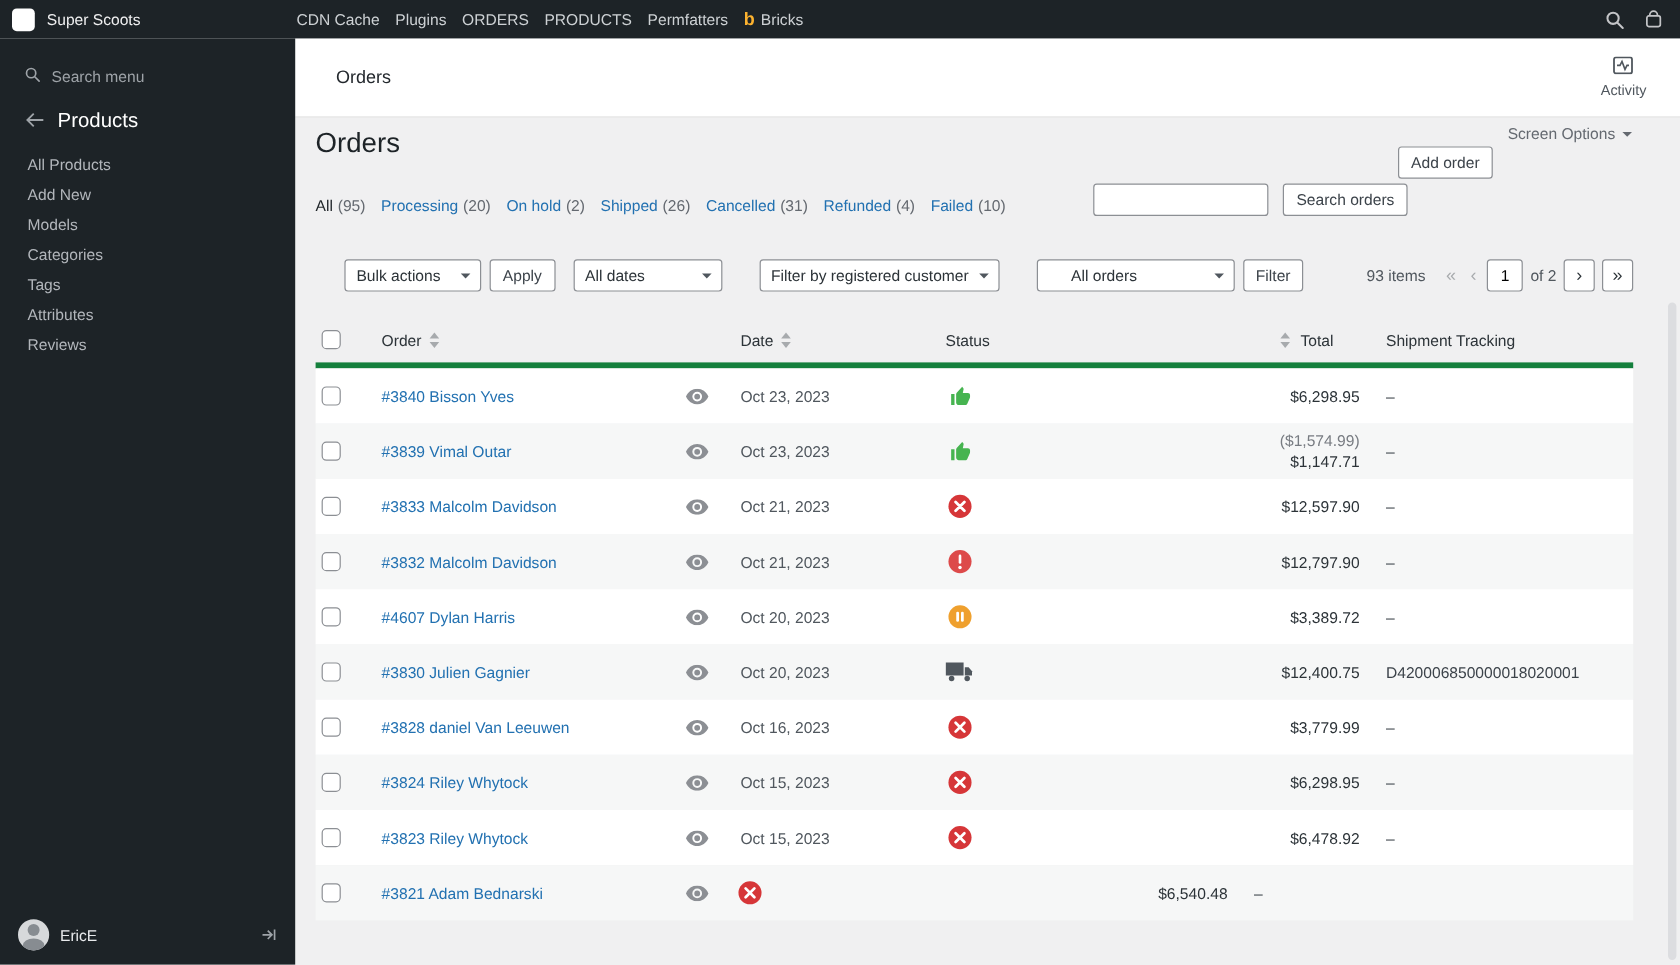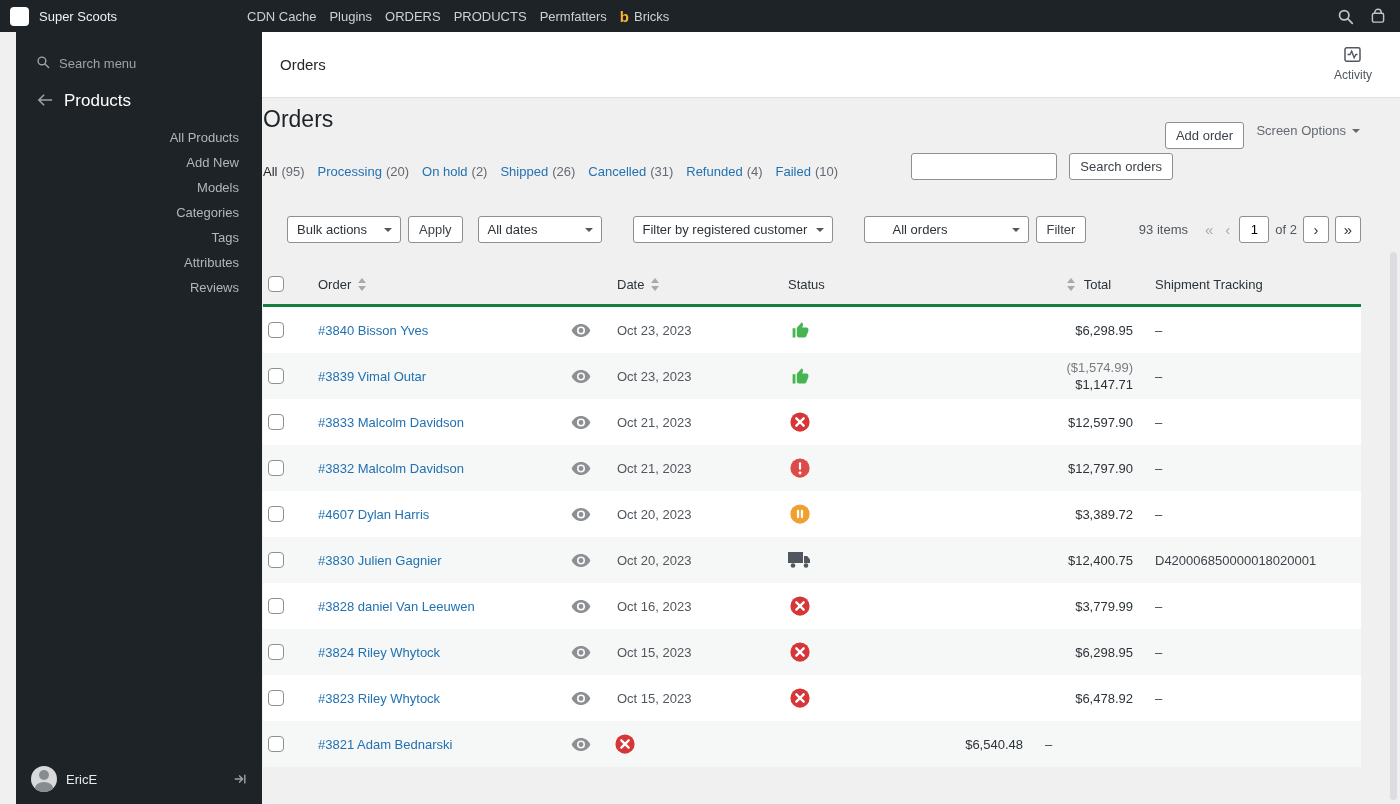--- a/index.html
+++ b/index.html
@@ -13,42 +13,42 @@
   .ab-logo { width:19px; height:19px; background:#fff; border-radius:4px; margin-right:10px; flex:none; cursor:pointer; }
   .ab-site { color:#f0f0f1; cursor:pointer; }
   .ab-menu { display:flex; align-items:center; gap:13px; margin-left:130px; }
   .ab-item { color:#cdd1d4; white-space:nowrap; display:inline-flex; align-items:center; gap:5px; cursor:pointer; }
   .bricks-logo { color:#fcb22f; font-weight:bold; font-size:15px; line-height:1; }
   .ab-right { margin-left:auto; display:flex; align-items:center; gap:16px; }
   .ab-icon { display:inline-flex; cursor:pointer; }
   .ab-icon svg { display:block; }
 
   
-  .sidebar { position:absolute; left:16px; top:32px; width:246px; height:772px; background:#1d2327; display:flex; flex-direction:column; z-index:20;text-align:right; }
+  .sidebar { position:absolute; left:0; top:32px; width:246px; height:772px; background:#1d2327; display:flex; flex-direction:column; z-index:20; }
   .sb-search { display:flex; align-items:center; gap:9px; padding:23px 16px 0 20px; color:#9ea3a8; cursor:pointer; }
   .sb-back { display:flex; align-items:center; gap:11px; padding:19px 16px 6px 21px; cursor:pointer; }
   .sb-title { color:#fff; font-size:17px; }
   .sb-items { padding:8px 0; }
   .sb-item { padding:4px 23px; color:#b2b6bb; cursor:pointer; line-height:17px; }
   .sb-user { margin-top:auto; display:flex; align-items:center; gap:9px; padding:9px 15px 12px 15px; }
   .avatar { width:26px; height:26px; border-radius:50%; background:#d7d9db; position:relative; overflow:hidden; flex:none; }
   .avatar::before { content:""; position:absolute; top:4px; left:8px; width:10px; height:10px; border-radius:50%; background:#878c91; }
   .avatar::after { content:""; position:absolute; top:16px; left:4px; width:18px; height:12px; border-radius:50% 50% 0 0; background:#878c91; }
   .sb-user-name { color:#e8eaec; }
   .sb-collapse { margin-left:auto; display:inline-flex; cursor:pointer; }
 
   
   .content { position:absolute; left:246px; top:32px; width:1154px; height:772px; background:#f0f0f1; }
   .topbar { height:66px; background:#fff; border-bottom:1px solid #e0e0e0; display:flex; align-items:center; padding:0 28px 0 34px; }
   .breadcrumb { font-size:15px; color:#23282d; }
   .activity-btn { margin-left:auto; display:flex; flex-direction:column; align-items:center; gap:3px; color:#50575e; font-size:12px; cursor:pointer; }
 
   .page-header { position:relative; height:166px; }
   .page-title { position:absolute; left:17px; top:8px; font-size:23px; font-weight:500; color:#1d2327; }
-  .screen-options { position:absolute; right:40px; top:25px; color:#646970; display:flex; align-items:center; gap:6px; cursor:pointer; }
+  .screen-options { position:absolute; right:40px; top:6px; color:#646970; display:flex; align-items:center; gap:6px; cursor:pointer; }
   .chev { width:0; height:0; border:4px solid transparent; border-top-color:#646970; margin-top:4px; }
   .btn { display:inline-flex; align-items:center; justify-content:center; height:27px; padding:0 10px; background:#fff; border:1px solid #8c8f94; border-radius:3px; color:#3c434a; font-size:13px; cursor:pointer; white-space:nowrap; }
   .add-order-btn { position:absolute; right:156px; top:24px; }
   .search-group { position:absolute; right:227px; top:55px; display:flex; gap:12px; }
   .search-input { width:146px; height:27px; border:1px solid #8c8f94; border-radius:3px; background:#fff; padding:0 8px; font:inherit; }
   .status-links { position:absolute; left:17px; top:66px; display:flex; gap:13px; align-items:center; }
   .status-link { display:inline-flex; gap:4px; }
   .status-link .sl-label { color:var(--accent); }
   .status-link.current .sl-label { color:#1d2327; }
   .sl-count { color:#646970; }
@@ -60,21 +60,21 @@
   .tablenav-pages { margin-left:auto; display:flex; align-items:center; gap:6px; }
   .items-count { color:#50575e; margin-right:8px; }
   .pg-dis { color:#a7aaad; font-size:15px; padding:0 3px; }
   .pg-btn { width:26px; height:27px; border:1px solid #8c8f94; background:#fff; border-radius:3px; display:inline-flex; align-items:center; justify-content:center; color:#2c3338; font-size:15px; cursor:pointer; }
   .page-input { width:30px; height:27px; border:1px solid #8c8f94; border-radius:3px; text-align:center; font:inherit; background:#fff; }
   .of-pages { color:#50575e; }
 
   
   .orders-table { margin:0 39px 0 17px; }
   .grid { display:grid; grid-template-columns:46px 250px 44px 175px 260px 110px 1fr; }
-  .thead { height:43px; border-bottom:3px solid #15803d; }
+  .thead { height:43px; border-bottom:5px solid #15803d; }
   .cell { display:flex; align-items:center; }
   .c-cb { padding-left:5px; }
   .c-order { padding-left:9px; }
   .c-preview { justify-content:center; }
   .c-date { padding-left:14px; }
   .c-status { padding-left:10px; }
   .c-total { padding-right:15px; justify-content:flex-end; text-align:right; }
   .c-tracking { padding-left:7px; }
   .th-label { color:#2c3338; }
   .sort { display:inline-flex; flex-direction:column; gap:3px; margin:0 7px; }

